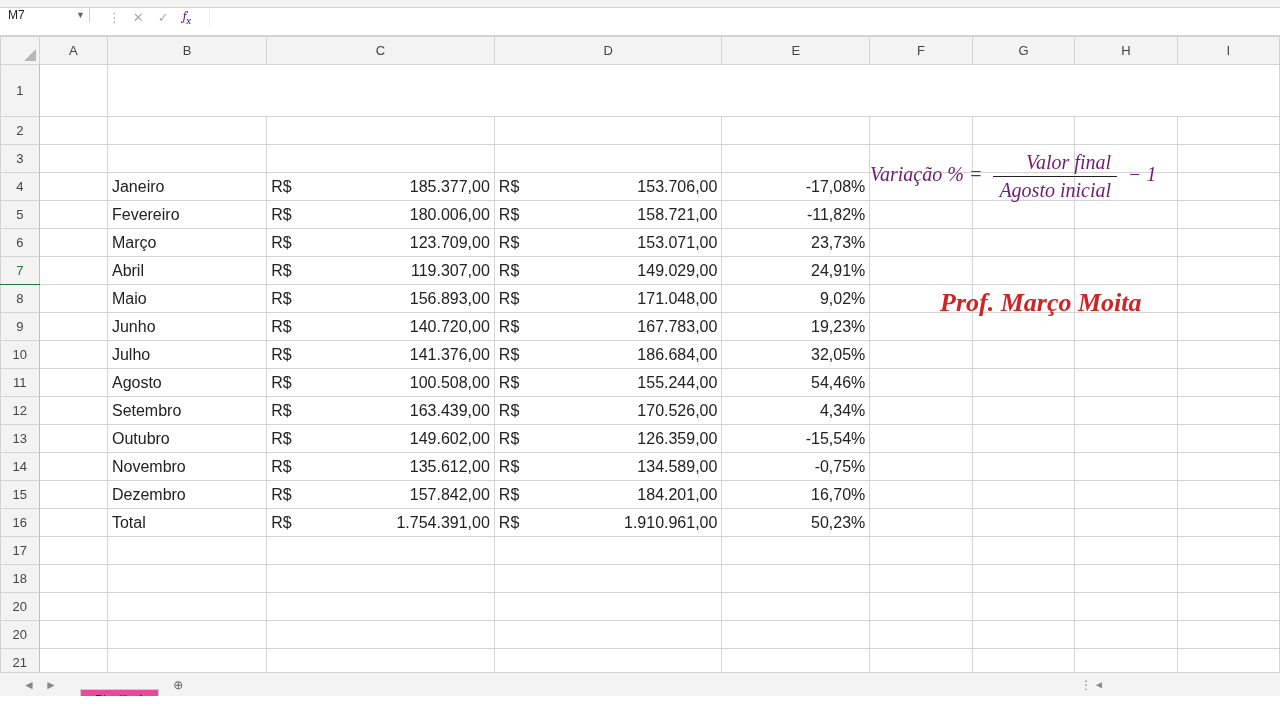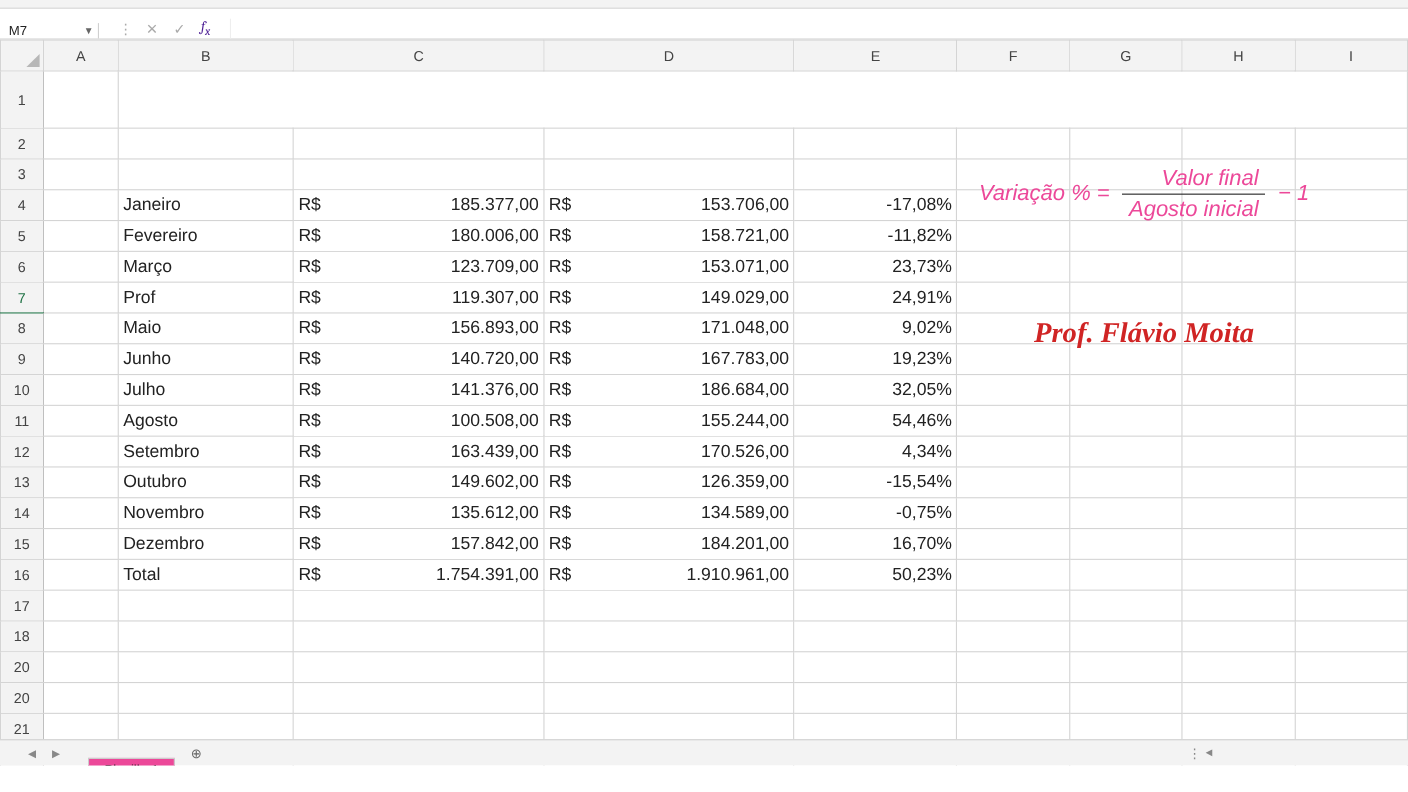--- a/index.html
+++ b/index.html
@@ -15,21 +15,21 @@
   }
   
   .ribbon-stub {
     height: 8px;
     background: #f3f3f3;
     border-bottom: 1px solid #d0d0d0;
   }
   
   .fbar-row {
     display: flex;
-    align-items: flex-end;
+    align-items: flex-start;
     height: 28px;
     border-bottom: 1px solid #d0d0d0;
     background: #fff;
   }
   .name-box {
     width: 90px;
     border-right: 1px solid #d0d0d0;
     display: flex;
     align-items: center;
     padding: 0 8px;
@@ -173,26 +173,25 @@
     text-align: right;
     font-size: 17px;
     padding-right: 8px;
     border: 1px solid #000;
   }
   
   .formula-box {
     position: absolute;
     left: 870px;
     top: 115px;
-    font-family: Liberation Sans, sans-serif;
+    font-family: Liberation Serif, serif;
     font-style: italic;
     font-size: 20px;
-    color: #ec4899;
+    color: #701a75;
     white-space: nowrap;
-    margin-left: 20px;
   }
   .formula-box .frac {
     display: inline-block;
     vertical-align: middle;
     text-align: right;
     margin: 0 6px;
   }
   .formula-box .frac .num { display:block; border-bottom: 1.5px solid #222; padding: 0 6px 2px; }
   .formula-box .frac .den { display:block; padding: 2px 6px 0; }
   .signature {
@@ -357,21 +356,21 @@
           <td class="val"><span class="cur">R$</span>153.071,00</td>
           <td class="pct">23,73%</td>
           <td></td>
           <td></td>
           <td></td>
           <td></td>
         </tr>
         <tr>
           <th class="rowhdr sel">7</th>
           <td></td>
-          <td class="month">Prof</td>
+          <td class="month">Abril</td>
           <td class="val"><span class="cur">R$</span>119.307,00</td>
           <td class="val"><span class="cur">R$</span>149.029,00</td>
           <td class="pct">24,91%</td>
           <td></td>
           <td></td>
           <td></td>
           <td></td>
         </tr>
         <tr>
           <th class="rowhdr">8</th>
@@ -558,21 +557,21 @@
 
   <div class="formula-box">
     <span>Variação % =</span>
     <span class="frac">
       <span class="num">Valor final</span>
       <span class="den">Agosto inicial</span>
     </span>
     <span>− 1</span>
   </div>
 
-  <div class="signature">Prof. Flávio Moita</div>
+  <div class="signature">Prof. Março Moita</div>
 
   <div class="tabbar">
     <div class="nav">
       <span>◄</span>
       <span>►</span>
     </div>
     <div class="tab">
       <span>Planilha1</span>
     </div>
     <div class="addtab">⊕</div>

